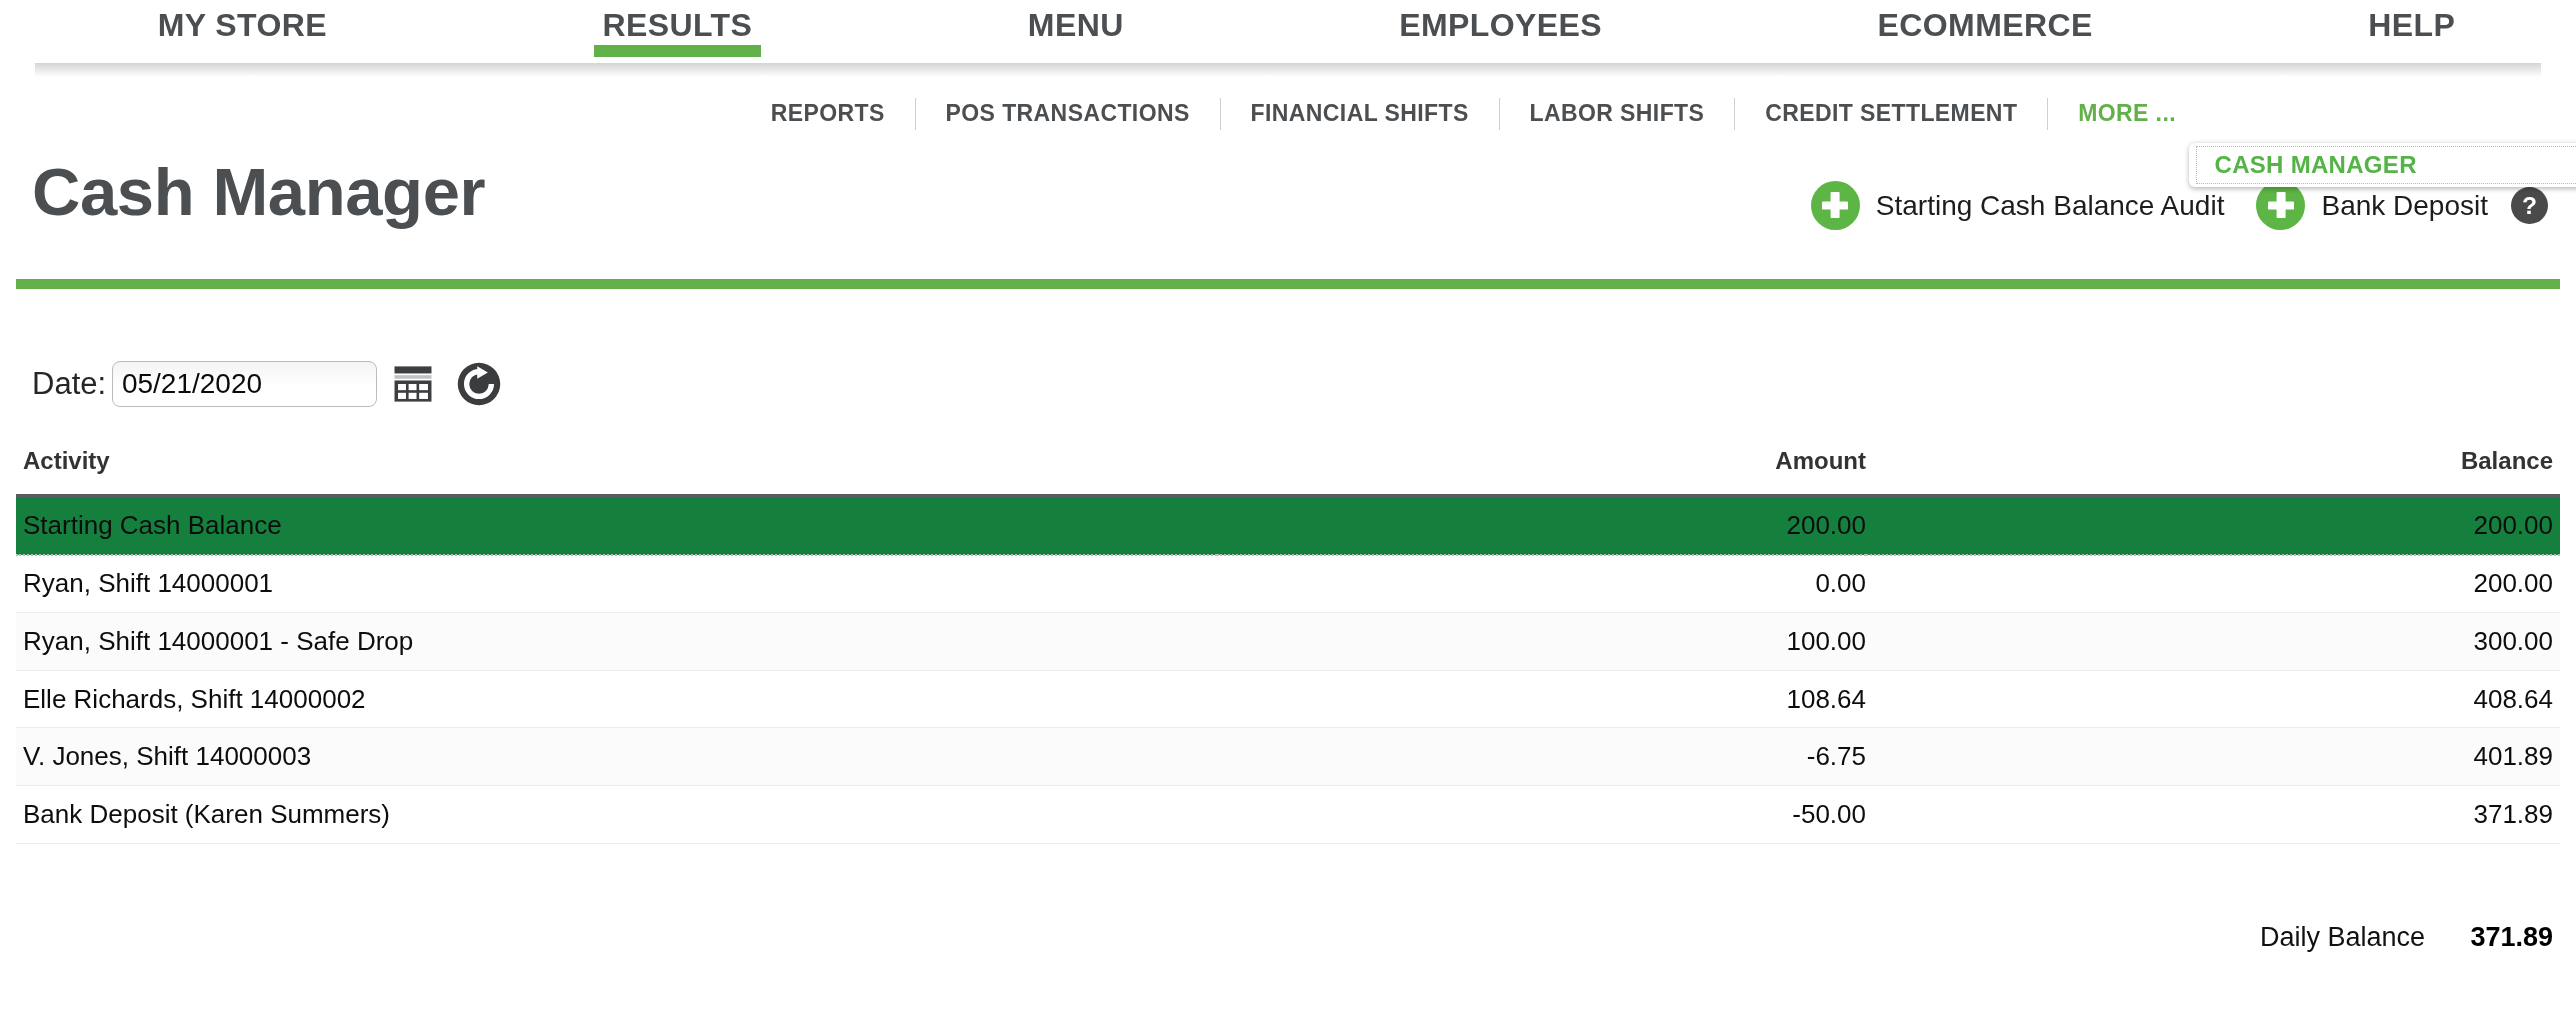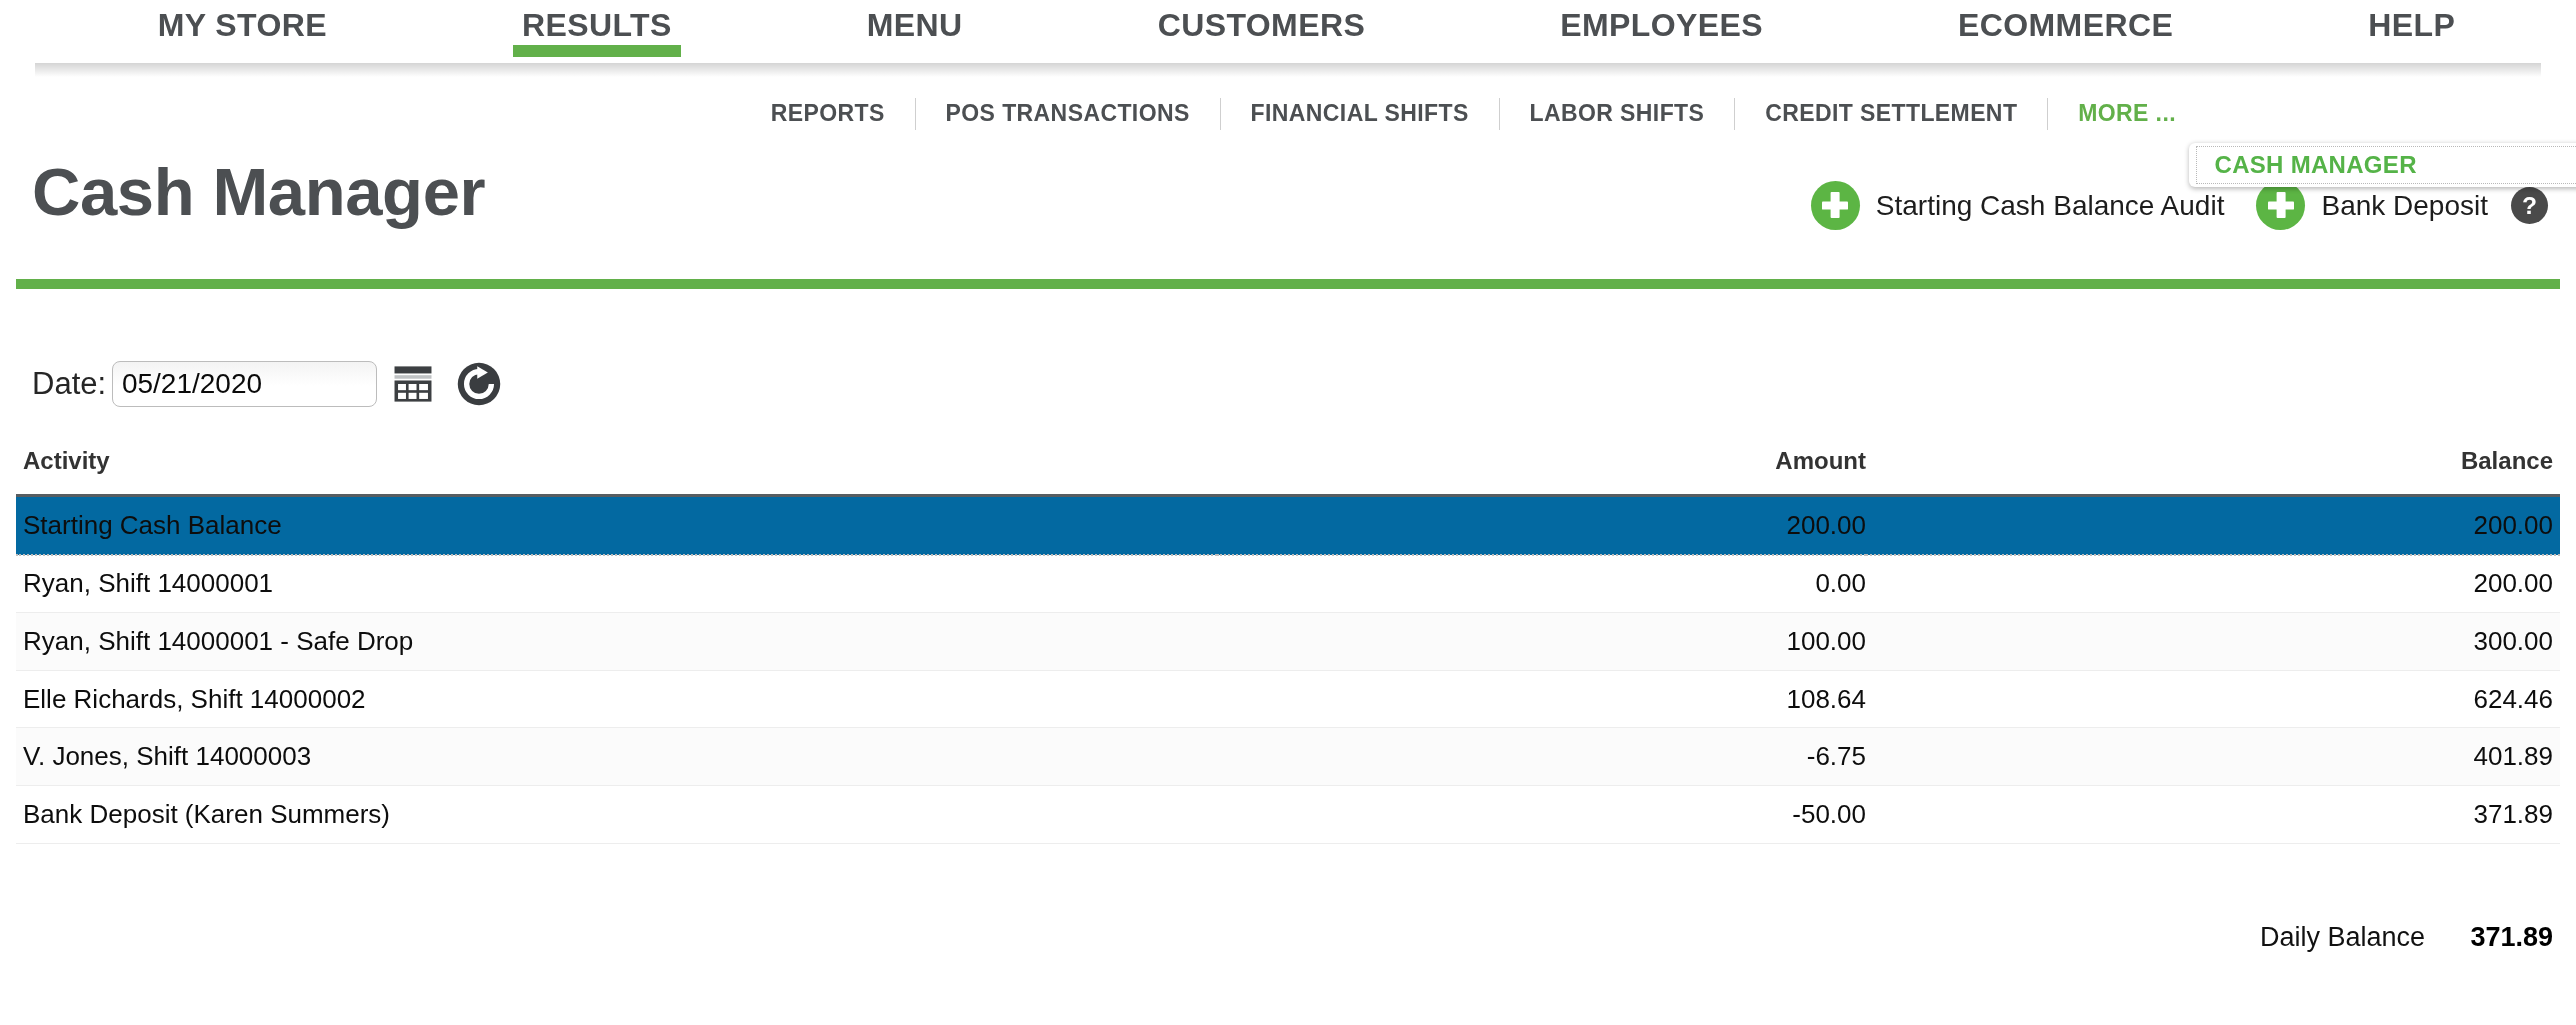--- a/index.html
+++ b/index.html
@@ -300,21 +300,21 @@
     color: #0d0d0d;
     padding: 12.3px 0;
     height: 32px;
     vertical-align: middle;
   }
   .tbl td.num { text-align: right; }
   .tbl tbody tr { border-bottom: 1.8px solid #ededed; }
   .tbl tbody tr:nth-child(odd)  { background: #fbfbfb; }
   .tbl tbody tr:nth-child(even) { background: #ffffff; }
   .tbl tbody tr.highlight {
-    background: #0369a1;
+    background: #15803d;
     border-top: 2.6px dotted #bdbdbd;
     border-bottom: 2.6px dotted #bdbdbd;
   }
   .col-activity { width: 1201px; }
   .col-amount   { width: 649px; }
   .col-balance  { width: 694px; }
   .tbl td.cell-activity { padding-left: 7px; }
   .tbl td.cell-balance  { padding-right: 7px; }
   .tbl th.th-activity   { padding-left: 7px; }
   .tbl th.th-balance    { padding-right: 7px; }
@@ -347,23 +347,20 @@
   <div class="topnav-inner" id="topnav-inner">
       <div class="topnav-item">
         <span class="tn-label">MY STORE</span>
       </div>
       <div class="topnav-item active">
         <span class="tn-label">RESULTS</span>
         <span class="tn-underline"></span>
       </div>
       <div class="topnav-item">
         <span class="tn-label">MENU</span>
-      </div>
-      <div class="topnav-item">
-        <span class="tn-label">CUSTOMERS</span>
       </div>
       <div class="topnav-item">
         <span class="tn-label">EMPLOYEES</span>
       </div>
       <div class="topnav-item">
         <span class="tn-label">ECOMMERCE</span>
       </div>
       <div class="topnav-item">
         <span class="tn-label">HELP</span>
       </div>
@@ -461,21 +458,21 @@
           <td class="num cell-balance">200.00</td>
         </tr>
         <tr class="">
           <td class="cell-activity">Ryan, Shift 14000001 - Safe Drop</td>
           <td class="num">100.00</td>
           <td class="num cell-balance">300.00</td>
         </tr>
         <tr class="">
           <td class="cell-activity">Elle Richards, Shift 14000002</td>
           <td class="num">108.64</td>
-          <td class="num cell-balance">624.46</td>
+          <td class="num cell-balance">408.64</td>
         </tr>
         <tr class="">
           <td class="cell-activity">V. Jones, Shift 14000003</td>
           <td class="num">-6.75</td>
           <td class="num cell-balance">401.89</td>
         </tr>
         <tr class="">
           <td class="cell-activity">Bank Deposit (Karen Summers)</td>
           <td class="num">-50.00</td>
           <td class="num cell-balance">371.89</td>

